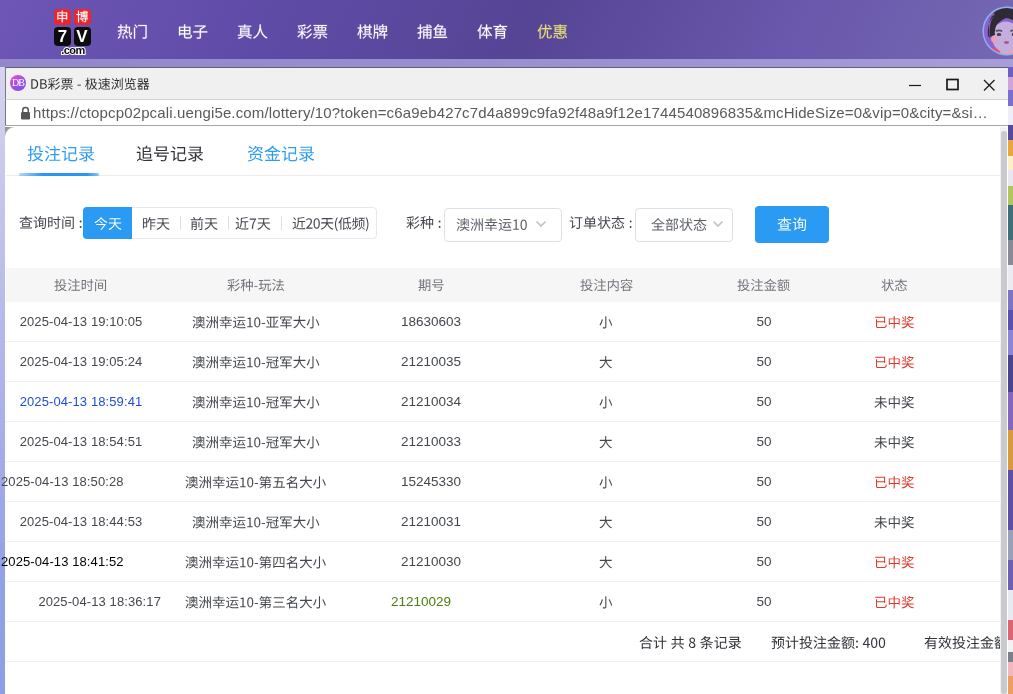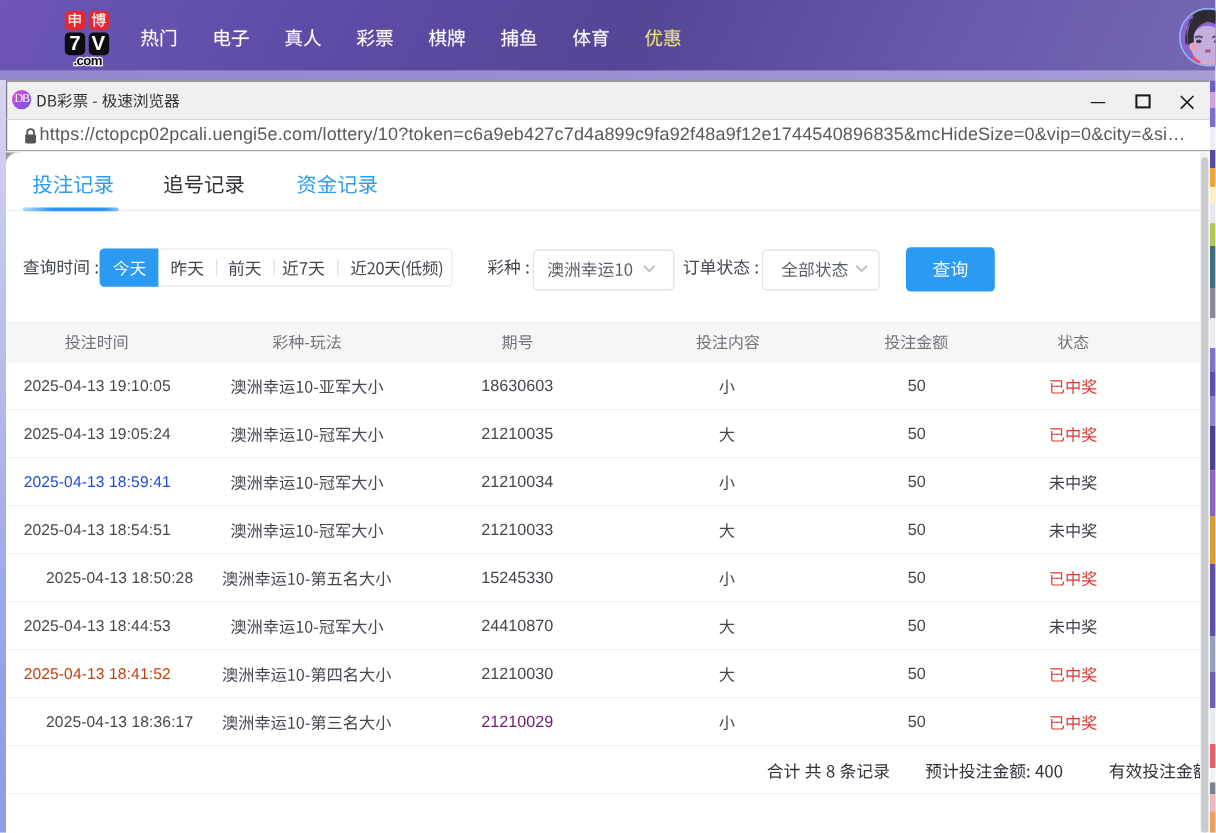--- a/index.html
+++ b/index.html
@@ -549,21 +549,21 @@
   </svg>
 <div class="ab" style="left:734px;top:434px;width:60px;text-align:center;font-size:13.5px;color:#44484e">50</div>
 <svg class="tr " style="left:874.2px;top:433.0px" width="42" height="20">
     <g fill="#3e4248" transform="translate(0,14.31) scale(0.013500,-0.013500)">
       <use href="#g672A" x="0"></use>
       <use href="#g4E2D" x="1000"></use>
       <use href="#g5956" x="2000"></use>
     </g>
   </svg>
 <div class="ab" style="left:6px;top:501px;width:1002px;height:1px;background:#eef0f5"></div>
-<div class="ab" style="left:1px;top:474px;width:160px;text-align:right;font-size:13px;color:#44484e;letter-spacing:.1px;white-space:nowrap">2025-04-13 18:50:28</div>
+<div class="ab" style="left:1px;top:474px;width:160px;text-align:left;font-size:13px;color:#44484e;letter-spacing:.1px;white-space:nowrap">2025-04-13 18:50:28</div>
 <svg class="tr " style="left:184.9px;top:473.0px" width="143" height="20">
     <g fill="#44484e" transform="translate(0,14.31) scale(0.013500,-0.013500)">
       <use href="#g6FB3" x="0"></use>
       <use href="#g6D32" x="1000"></use>
       <use href="#g5E78" x="2000"></use>
       <use href="#g8FD0" x="3000"></use>
       <use href="#g0031" x="4000"></use>
       <use href="#g0030" x="4555"></use>
       <use href="#g002D" x="5110"></use>
       <use href="#g7B2C" x="5457"></use>
@@ -597,36 +597,36 @@
       <use href="#g8FD0" x="3000"></use>
       <use href="#g0031" x="4000"></use>
       <use href="#g0030" x="4555"></use>
       <use href="#g002D" x="5110"></use>
       <use href="#g51A0" x="5457"></use>
       <use href="#g519B" x="6457"></use>
       <use href="#g5927" x="7457"></use>
       <use href="#g5C0F" x="8457"></use>
     </g>
   </svg>
-<div class="ab" style="left:391px;top:514px;width:80px;text-align:center;font-size:13.5px;color:#44484e">24410870</div>
+<div class="ab" style="left:391px;top:514px;width:80px;text-align:center;font-size:13.5px;color:#44484e">21210031</div>
 <svg class="tr " style="left:599.2px;top:513.0px" width="16" height="20">
     <g fill="#44484e" transform="translate(0,14.31) scale(0.013500,-0.013500)">
       <use href="#g5927" x="0"></use>
     </g>
   </svg>
 <div class="ab" style="left:734px;top:514px;width:60px;text-align:center;font-size:13.5px;color:#44484e">50</div>
 <svg class="tr " style="left:874.2px;top:513.0px" width="42" height="20">
     <g fill="#3e4248" transform="translate(0,14.31) scale(0.013500,-0.013500)">
       <use href="#g672A" x="0"></use>
       <use href="#g4E2D" x="1000"></use>
       <use href="#g5956" x="2000"></use>
     </g>
   </svg>
 <div class="ab" style="left:6px;top:581px;width:1002px;height:1px;background:#eef0f5"></div>
-<div class="ab" style="left:1px;top:554px;width:160px;text-align:center;font-size:13px;color:#c2410c;letter-spacing:.1px;white-space:nowrap">2025-04-13 18:41:52</div>
+<div class="ab" style="left:1px;top:554px;width:160px;text-align:left;font-size:13px;color:#000000;letter-spacing:.1px;white-space:nowrap">2025-04-13 18:41:52</div>
 <svg class="tr " style="left:184.9px;top:553.0px" width="143" height="20">
     <g fill="#44484e" transform="translate(0,14.31) scale(0.013500,-0.013500)">
       <use href="#g6FB3" x="0"></use>
       <use href="#g6D32" x="1000"></use>
       <use href="#g5E78" x="2000"></use>
       <use href="#g8FD0" x="3000"></use>
       <use href="#g0031" x="4000"></use>
       <use href="#g0030" x="4555"></use>
       <use href="#g002D" x="5110"></use>
       <use href="#g7B2C" x="5457"></use>
@@ -661,21 +661,21 @@
       <use href="#g0031" x="4000"></use>
       <use href="#g0030" x="4555"></use>
       <use href="#g002D" x="5110"></use>
       <use href="#g7B2C" x="5457"></use>
       <use href="#g4E09" x="6457"></use>
       <use href="#g540D" x="7457"></use>
       <use href="#g5927" x="8457"></use>
       <use href="#g5C0F" x="9457"></use>
     </g>
   </svg>
-<div class="ab" style="left:391px;top:594px;width:80px;text-align:center;font-size:13.5px;color:#701a75">21210029</div>
+<div class="ab" style="left:391px;top:594px;width:80px;text-align:left;font-size:13.5px;color:#4d7c0f">21210029</div>
 <svg class="tr " style="left:599.2px;top:593.0px" width="16" height="20">
     <g fill="#44484e" transform="translate(0,14.31) scale(0.013500,-0.013500)">
       <use href="#g5C0F" x="0"></use>
     </g>
   </svg>
 <div class="ab" style="left:734px;top:594px;width:60px;text-align:center;font-size:13.5px;color:#44484e">50</div>
 <svg class="tr " style="left:874.2px;top:593.0px" width="42" height="20">
     <g fill="#e0382a" transform="translate(0,14.31) scale(0.013500,-0.013500)">
       <use href="#g5DF2" x="0"></use>
       <use href="#g4E2D" x="1000"></use>

